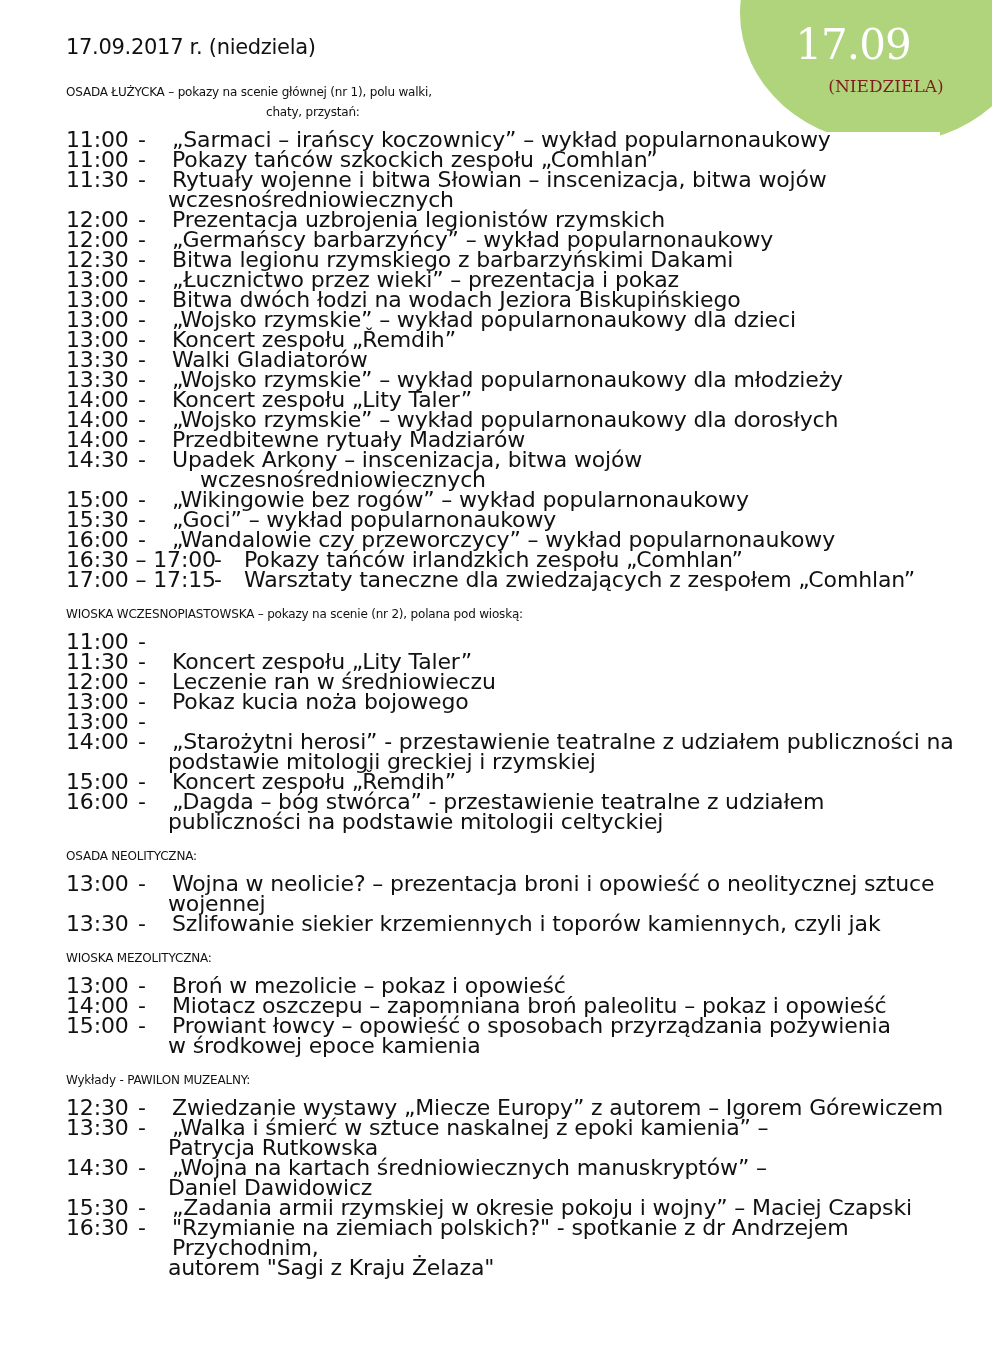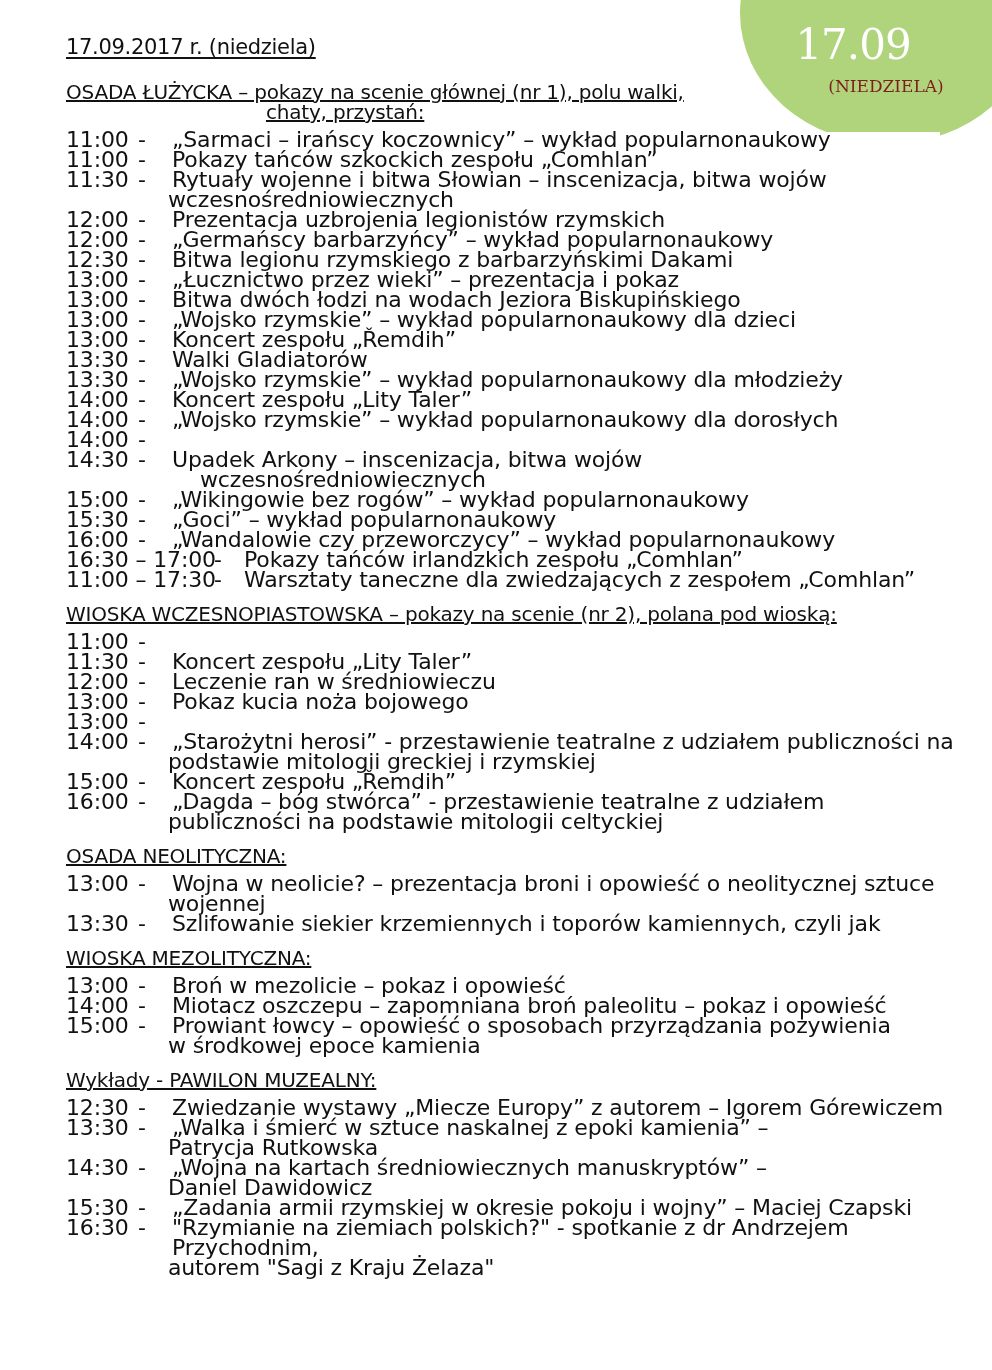--- a/index.html
+++ b/index.html
@@ -21,26 +21,26 @@
     font-family: "DejaVu Serif", serif; color: #ffffff; font-size: 42px; line-height: 54px;
     letter-spacing: -1px;
   }
   .badge-day {
     position: absolute; left: 806px; top: 76px; width: 160px; text-align: center;
     font-family: "DejaVu Serif", serif; color: #7f1d1d; font-size: 17px; line-height: 20px;
     letter-spacing: 0px;
   }
   .page-title {
     position: absolute; left: 66px; top: 34px;
-    font-size: 21px; line-height: 26px; text-decoration: underline; text-underline-offset: 3px;
+    font-size: 21px; line-height: 26px; text-underline-offset: 3px;
     letter-spacing: -0.3px;
   }
   .content { position: absolute; left: 66px; top: 82px; width: 900px; }
   .section { margin: 0 0 14px 0; }
-  .sec-head { font-size: 20px; line-height: 20px; letter-spacing: -0.2px; margin-bottom: 8px; text-decoration: underline; }
+  .sec-head { font-size: 12px; line-height: 20px; letter-spacing: -0.2px; margin-bottom: 8px; }
   .sec-head .cont { display: block; padding-left: 200px; }
   .row { display: flex; font-size: 22px; line-height: 20px; letter-spacing: -0.15px; }
   .row .time { width: 72px; flex: none; white-space: nowrap; }
   .row .dash { width: 34px; flex: none; }
   .row.range .time { width: 148px; }
   .row.range .dash { width: 30px; }
   .row .desc { flex: 1; }
   .row .desc .l2 { display: block; margin-left: -4px; }
   .row .desc .l2.indent { margin-left: 28px; }
 </style>
@@ -123,20 +123,21 @@
         <span class="desc"><span>Koncert zespołu „Lity Taler”</span></span>
       </div>
       <div class="row">
         <span class="time">14:00</span>
         <span class="dash">-</span>
         <span class="desc"><span>„Wojsko rzymskie” – wykład popularnonaukowy dla dorosłych</span></span>
       </div>
       <div class="row">
         <span class="time">14:00</span>
         <span class="dash">-</span>
+        <span class="desc"><span>Przedbitewne rytuały Madziarów</span></span>
       </div>
       <div class="row">
         <span class="time">14:30</span>
         <span class="dash">-</span>
         <span class="desc"><span>Upadek Arkony – inscenizacja, bitwa wojów</span><span class="l2 indent">wczesnośredniowiecznych</span></span>
       </div>
       <div class="row">
         <span class="time">15:00</span>
         <span class="dash">-</span>
         <span class="desc"><span>„Wikingowie bez rogów” – wykład popularnonaukowy</span></span>
@@ -150,21 +151,21 @@
         <span class="time">16:00</span>
         <span class="dash">-</span>
         <span class="desc"><span>„Wandalowie czy przeworczycy” – wykład popularnonaukowy</span></span>
       </div>
       <div class="row range">
         <span class="time">16:30 – 17:00</span>
         <span class="dash">-</span>
         <span class="desc"><span>Pokazy tańców irlandzkich zespołu „Comhlan”</span></span>
       </div>
       <div class="row range">
-        <span class="time">11:00 – 17:30</span>
+        <span class="time">17:00 – 17:15</span>
         <span class="dash">-</span>
         <span class="desc"><span>Warsztaty taneczne dla zwiedzających z zespołem „Comhlan”</span></span>
       </div>
     </div>
     <div class="section">
       <div class="sec-head"><span>WIOSKA WCZESNOPIASTOWSKA – pokazy na scenie (nr 2), polana pod wioską:</span></div>
       <div class="row">
         <span class="time">11:00</span>
         <span class="dash">-</span>
       </div>

